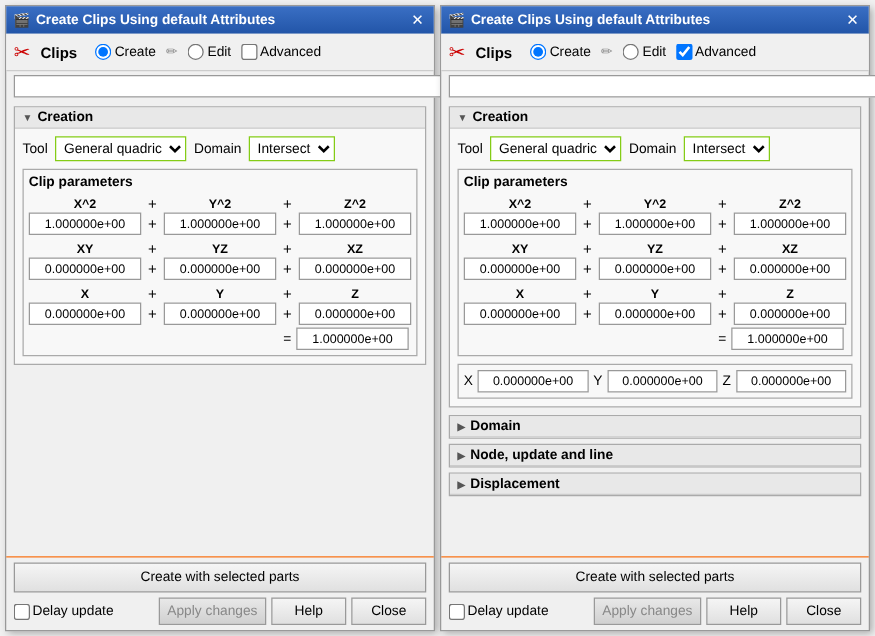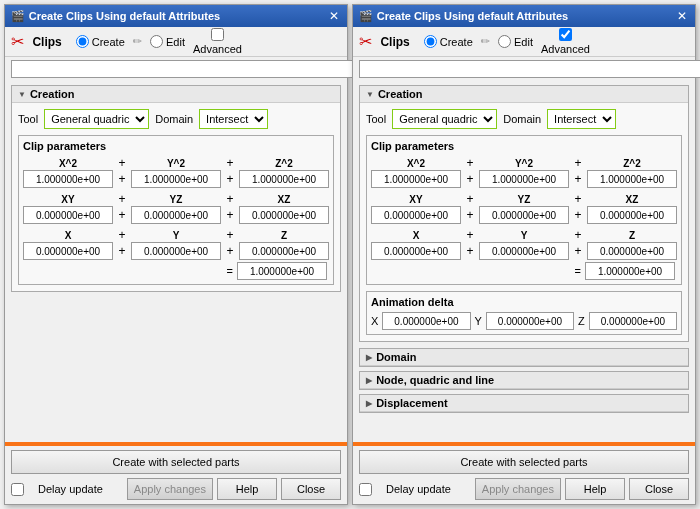--- a/index.html
+++ b/index.html
@@ -62,21 +62,20 @@
     }
     .radio-group {
       display: flex;
       align-items: center;
       gap: 3px;
     }
     .checkbox-group {
       display: flex;
       align-items: center;
       gap: 2px;
-      flex-direction: column;
     }
     .search-bar {
       margin: 3px 6px;
       height: 18px;
       border: 1px solid #999;
       background: white;
     }
     .content {
       flex: 1;
       padding: 4px 6px;
@@ -177,39 +176,39 @@
     }
     .anim-input {
       width: 85px;
     }
     .collapsible-section {
       border: 1px solid #aaa;
       margin-bottom: 4px;
     }
     .footer {
       padding: 4px 6px;
-      border-top: 4px solid #f97316;
+      border-top: 1px solid #f97316;
     }
     .create-btn {
       width: 100%;
       height: 24px;
       background: linear-gradient(to bottom, #f5f5f5, #e0e0e0);
       border: 1px solid #999;
       cursor: pointer;
       font-size: 11px;
       margin-bottom: 4px;
     }
     .footer-bottom {
       display: flex;
       align-items: center;
       gap: 4px;
     }
     .delay-check {
       display: flex;
-      gap: 14px;
+      gap: 2px;
       font-size: 11px;
     }
     .footer-btn {
       height: 22px;
       min-width: 60px;
       background: linear-gradient(to bottom, #f5f5f5, #e0e0e0);
       border: 1px solid #999;
       cursor: pointer;
       font-size: 11px;
       padding: 0 6px;
@@ -438,21 +437,20 @@
             <div class="plus">+</div>
             <input type="text" value="0.000000e+00" style="">
           </div>
           <div class="equals-row">
             <span>=</span>
             <input type="text" style="width: 90px;" value="1.000000e+00">
           </div>
         </div>
 
         <div class="animation-delta">
-          <div class="animation-title">Animation delta</div>
           <div class="anim-row">
             <span>X</span>
             <input type="text" class="anim-input" value="0.000000e+00" style="">
             <span>Y</span>
             <input type="text" class="anim-input" value="0.000000e+00" style="">
             <span>Z</span>
             <input type="text" class="anim-input" value="0.000000e+00" style="">
           </div>
         </div>
       </div>
@@ -461,21 +459,21 @@
     <div class="collapsible-section">
       <div class="section-header">
         <span class="section-arrow">▶</span>
         <span>Domain</span>
       </div>
     </div>
 
     <div class="collapsible-section">
       <div class="section-header">
         <span class="section-arrow">▶</span>
-        <span>Node, quadric and line</span>
+        <span>Node, update and line</span>
       </div>
     </div>
 
     <div class="collapsible-section">
       <div class="section-header">
         <span class="section-arrow">▶</span>
         <span>Displacement</span>
       </div>
     </div>
   </div>

